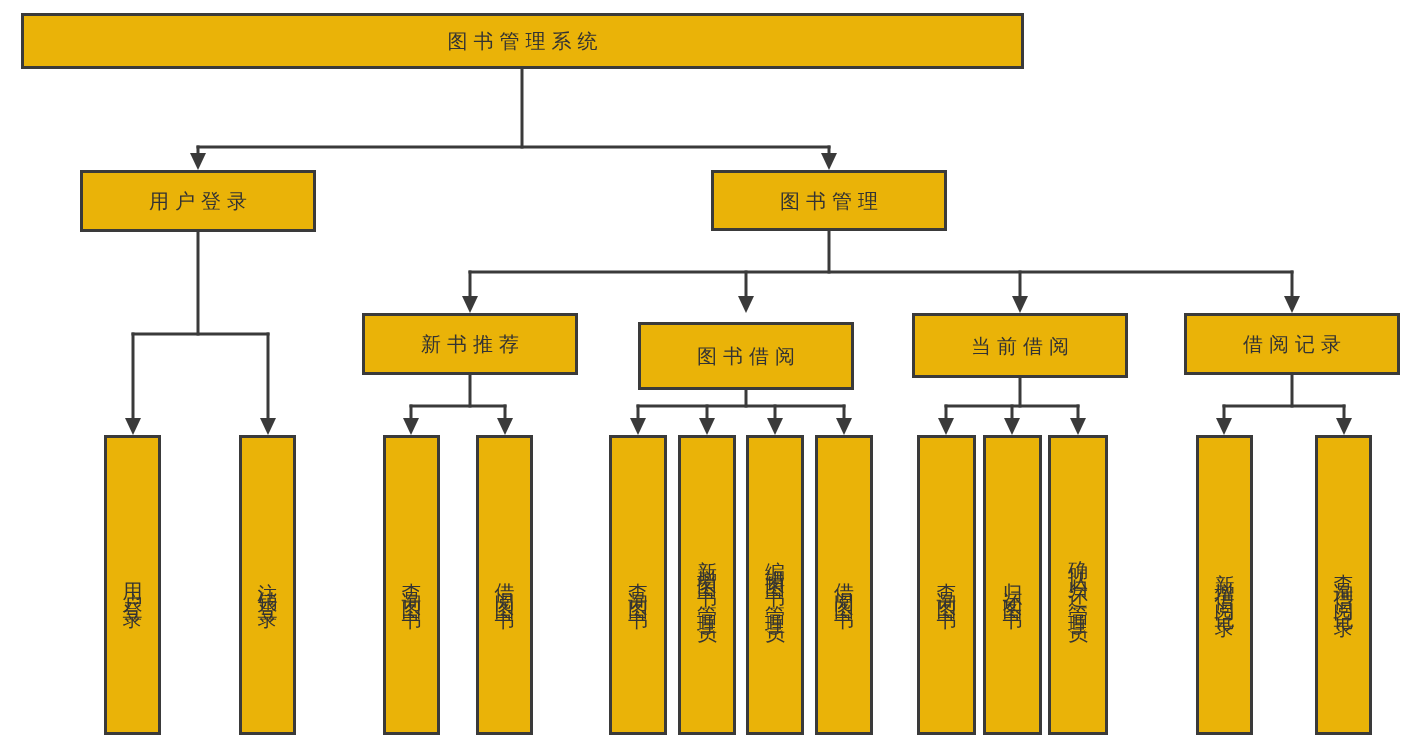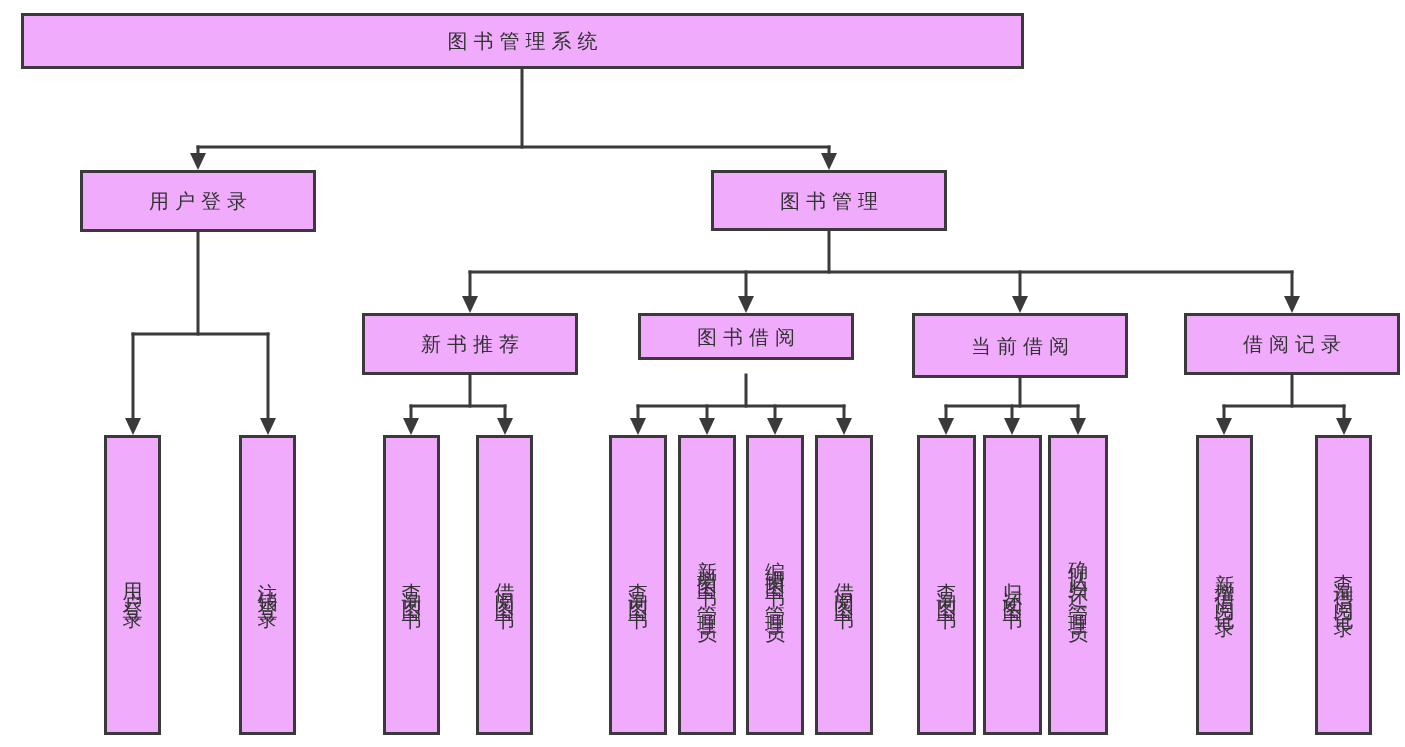--- a/index.html
+++ b/index.html
@@ -17,21 +17,21 @@
   }
   .canvas{
     position:relative;width:1405px;height:747px;
     background:var(--background);overflow:hidden;
   }
   svg.connectors{position:absolute;left:0;top:0;width:1405px;height:747px;}
   svg.connectors line{stroke:var(--line);stroke-width:3;stroke-linecap:square;}
   svg.connectors polygon{fill:var(--line);stroke:none;}
   .node{
     position:absolute;
-    background:#f0abfc;
+    background:#eab308;
     border:3px solid var(--line);
     display:flex;align-items:center;justify-content:center;
     color:var(--text);
   }
   .node.h span{
     font-size:20px;letter-spacing:6px;text-indent:6px;
     white-space:nowrap;line-height:1;
   }
   .node.v span{
     writing-mode:vertical-rl;
@@ -126,21 +126,21 @@
   <div class="node h" style="left:80px;top:170px;width:236px;height:62px">
     <span>用户登录</span>
   </div>
   <div class="node h" style="left:711px;top:170px;width:236px;height:61px">
     <span>图书管理</span>
   </div>
 
   <div class="node h" style="left:362px;top:313px;width:216px;height:62px">
     <span>新书推荐</span>
   </div>
-  <div class="node h" style="left:638px;top:313px;width:216px;height:47px">
+  <div class="node h" style="left:638px;top:322px;width:216px;height:68px">
     <span>图书借阅</span>
   </div>
   <div class="node h" style="left:912px;top:313px;width:216px;height:65px">
     <span>当前借阅</span>
   </div>
   <div class="node h" style="left:1184px;top:313px;width:216px;height:62px">
     <span>借阅记录</span>
   </div>
 
   <div class="node v" style="left:104px;top:435px;width:57px;height:300px">

